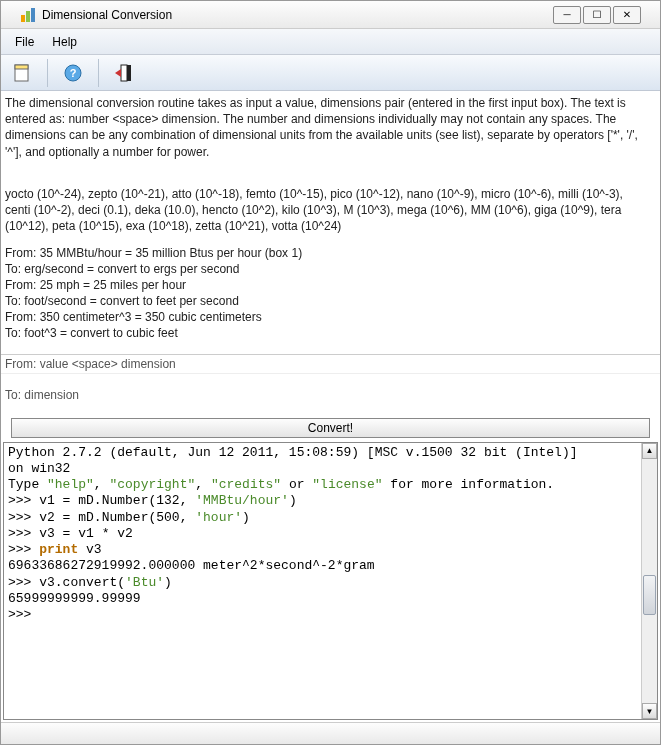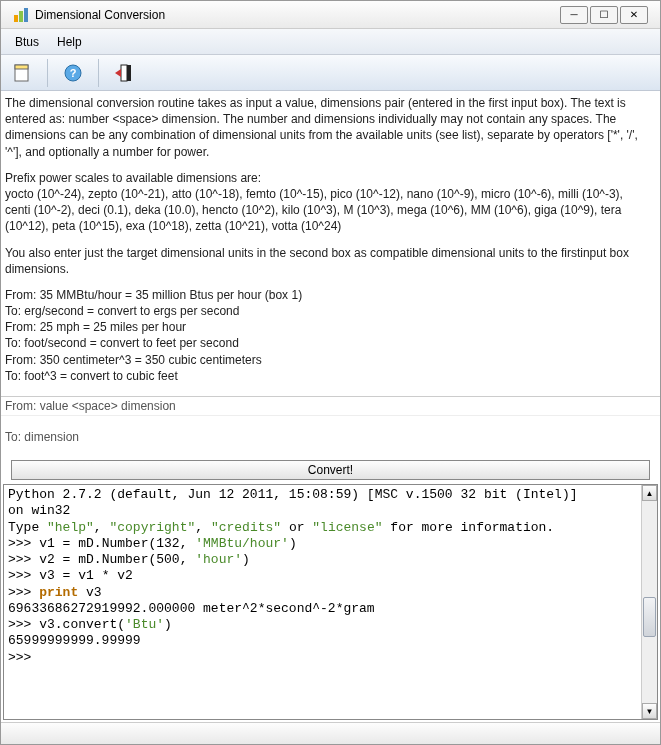--- a/index.html
+++ b/index.html
@@ -1,17 +1,17 @@
 <!DOCTYPE html>
 <html><head>
 <meta charset="utf-8">
 <style>
 * { box-sizing: border-box; margin: 0; padding: 0; }
 body { font-family: Tahoma, Arial, sans-serif; font-size: 12px; background: #fff; width: 661px; height: 745px; overflow: hidden; border: 1px solid #999; display: flex; flex-direction: column; }
-.titlebar { height: 28px; display: flex; align-items: center; padding: 0 12px; background: linear-gradient(#fdfdfd, #eaeaea); border-bottom: 1px solid #ccc; }
+.titlebar { height: 28px; display: flex; align-items: center; padding: 0 19px; background: linear-gradient(#fdfdfd, #eaeaea); border-bottom: 1px solid #ccc; }
 .titlebar .appicon { width: 16px; height: 16px; margin-right: 6px; display:inline-block; }
 .titlebar .title { flex:1; }
 .winbtns { display:flex; gap:2px; }
 .winbtn { width: 28px; height: 18px; border: 1px solid #888; background: #f5f5f5; display:flex; align-items:center; justify-content:center; font-size:10px; cursor:pointer; border-radius:2px; }
 .menubar { height: 26px; display:flex; align-items:center; padding: 0 6px; background: linear-gradient(#f6f8fb, #e4eaf2); border-bottom: 1px solid #c6ccd6; gap: 2px; }
 .menuitem { padding: 3px 8px; cursor:pointer; }
 .toolbar { height: 36px; display:flex; align-items:center; padding: 2px 6px; background: linear-gradient(#f8fafd,#dbe5f1); border-bottom: 1px solid #c0c8d4; gap: 4px; }
 .tbtn { width: 30px; height: 30px; display:flex; align-items:center; justify-content:center; cursor:pointer; border-radius:2px; }
 .sep { width:1px; height:28px; background:#b8c4d2; margin:0 6px; }
 .content { padding: 4px 4px 2px 4px; line-height: 1.35; color:#222; }
@@ -43,21 +43,21 @@
   </span>
   <span class="title">Dimensional Conversion</span>
   <div class="winbtns">
     <div class="winbtn">─</div>
     <div class="winbtn">☐</div>
     <div class="winbtn">✕</div>
   </div>
 </div>
 
 <div class="menubar">
-  <div class="menuitem">Btus</div>
+  <div class="menuitem">File</div>
   <div class="menuitem">Help</div>
 </div>
 
 <div class="toolbar">
   <div class="tbtn">
     <svg width="20" height="20">
         <rect x="3" y="2" width="13" height="16" fill="#fff" stroke="#666"></rect>
         <rect x="3" y="2" width="13" height="4" fill="#ffe27a" stroke="#666"></rect>
       </svg>
   </div>
@@ -73,22 +73,21 @@
     <svg width="22" height="20">
         <rect x="8" y="2" width="10" height="16" fill="#222"></rect>
         <rect x="8" y="2" width="6" height="16" fill="#fff" stroke="#222"></rect>
         <polygon points="2,10 8,6 8,14" fill="#cc3333"></polygon>
       </svg>
   </div>
 </div>
 
 <div class="content">
   <p>The dimensional conversion routine takes as input a value, dimensions pair (entered in the first input box). The text is entered as: number &lt;space&gt; dimension.  The number and dimensions individually may not contain any spaces.  The dimensions can be any combination of dimensional units from the available units (see list), separate by operators ['*', '/', '^'], and optionally a number for power.</p>
-  <p><span>Prefix power scales to available dimensions are:</span><br><span>yocto (10^-24), zepto (10^-21), atto (10^-18), femto (10^-15), pico (10^-12), nano (10^-9), micro (10^-6), milli (10^-3), centi (10^-2), deci (0.1), deka (10.0), hencto (10^2), kilo (10^3), M (10^3), mega (10^6), MM (10^6), giga (10^9), tera (10^12), peta (10^15), exa (10^18), zetta (10^21), votta (10^24)</span></p>
-  <p>You also enter just the target dimensional units in the second box as compatible dimensional units to the firstinput box dimensions.</p>
+  <p><br><span>yocto (10^-24), zepto (10^-21), atto (10^-18), femto (10^-15), pico (10^-12), nano (10^-9), micro (10^-6), milli (10^-3), centi (10^-2), deci (0.1), deka (10.0), hencto (10^2), kilo (10^3), M (10^3), mega (10^6), MM (10^6), giga (10^9), tera (10^12), peta (10^15), exa (10^18), zetta (10^21), votta (10^24)</span></p>
   <p><span>From: 35 MMBtu/hour       = 35 million Btus per hour (box 1)</span><br><span>To: erg/second         = convert to ergs per second</span><br><span>From: 25 mph             = 25 miles per hour</span><br><span>To: foot/second        = convert to feet per second</span><br><span>From: 350 centimeter^3   = 350 cubic centimeters</span><br><span>To: foot^3             = convert to cubic feet</span></p>
 </div>
 
 <div class="fromline">From: value &lt;space&gt; dimension</div>
 <div class="toline">To: dimension</div>
 <div class="convertbar">
   <button class="convertbtn">Convert!</button>
 </div>
 
 <div class="console-wrap">

